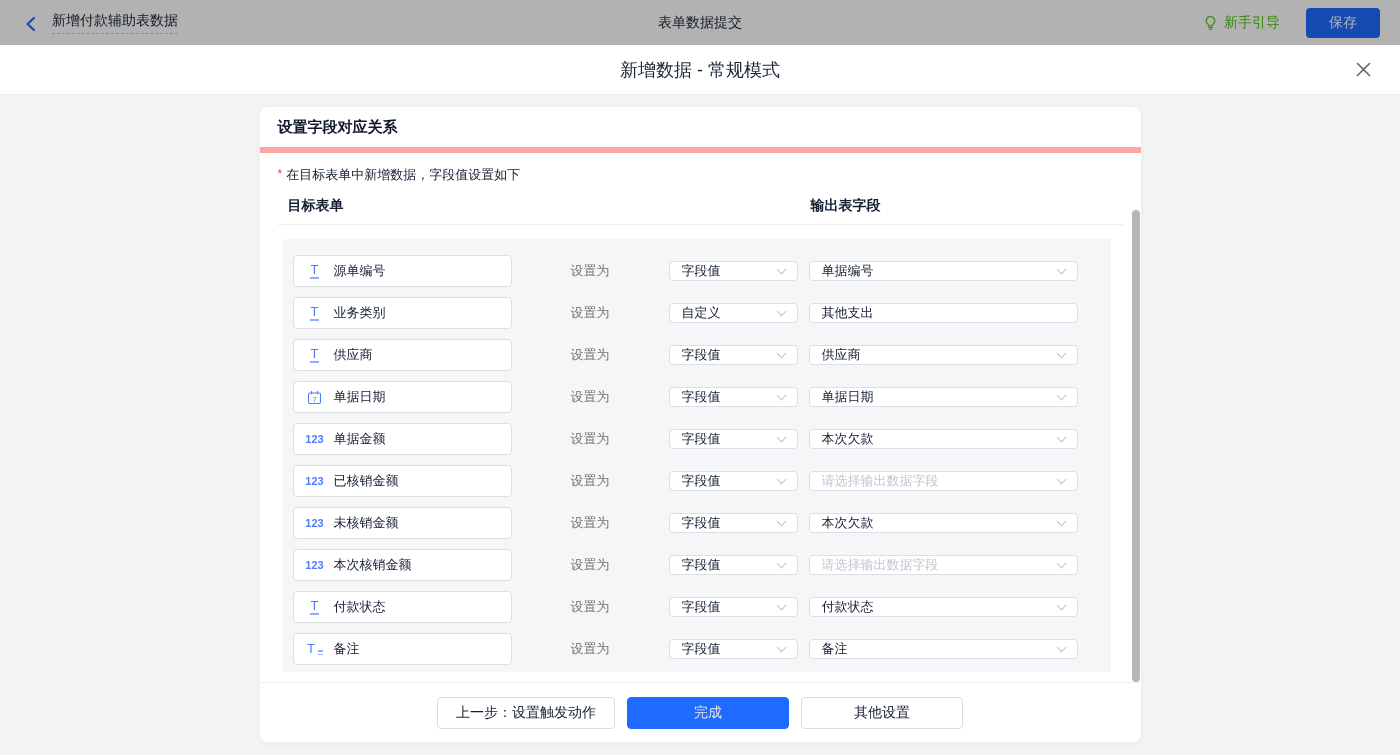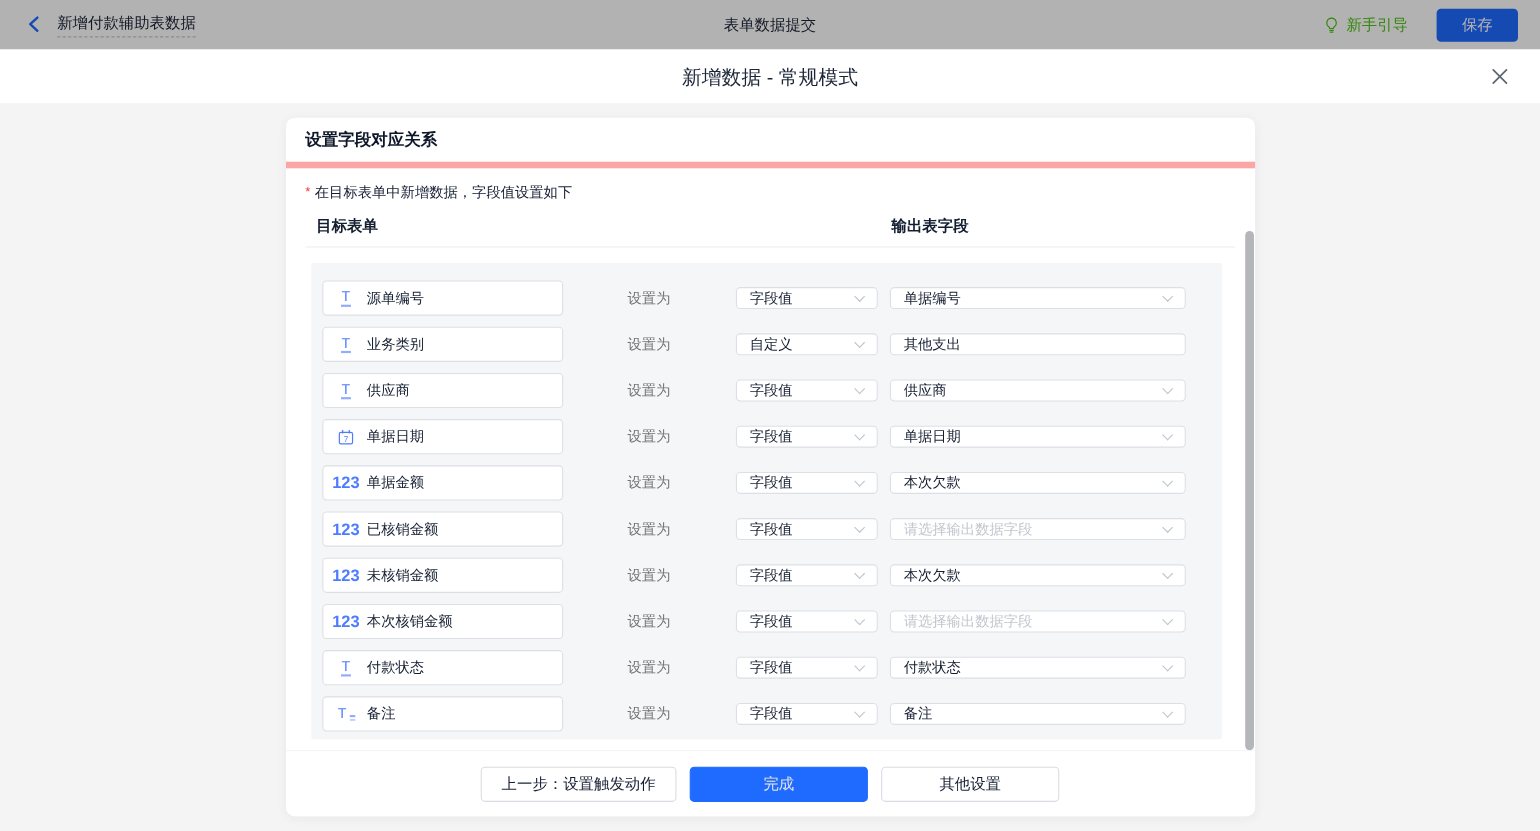--- a/index.html
+++ b/index.html
@@ -1,21 +1,21 @@
 <!DOCTYPE html>
 <html><head>
 <meta charset="utf-8">
 <style>
   * { margin:0; padding:0; box-sizing:border-box; }
   html,body { width:1400px; height:755px; font-family:"Liberation Sans","DejaVu Sans",sans-serif; background:#f4f4f5; overflow:hidden; }
 
   
   .topbar { position:relative; height:45px; background:#ffffff; display:flex; align-items:center; padding:0 20px; }
   .topbar::after { content:""; position:absolute; inset:0; background:rgba(0,0,0,0.30); pointer-events:none; }
-  .tb-left { display:flex; align-items:flex-start; gap:12px; }
+  .tb-left { display:flex; align-items:flex-end; gap:12px; }
   .tb-back { width:20px; height:20px; display:flex; align-items:center; justify-content:center; cursor:pointer; }
   .tb-title { font-size:14px; color:#1b2536; padding-bottom:3px; border-bottom:1px dashed #c9c9c9; cursor:text; }
   .tb-center { position:absolute; left:50%; transform:translateX(-50%); font-size:14px; color:#1b2536; }
   .tb-right { margin-left:auto; display:flex; align-items:center; gap:26px; }
   .guide { display:flex; align-items:center; gap:6px; color:#52c41a; font-size:14px; cursor:pointer;font-family:Liberation Mono, monospace; }
   .save-btn { width:74px; height:30px; background:#1f6aff; color:#fff; border:none; border-radius:4px; font-size:14px; cursor:pointer; }
 
   
   .modal-header { position:relative; height:50px; background:#fff; display:flex; align-items:center; justify-content:center; border-bottom:1px solid #eceef0; }
   .modal-title { font-size:18px; font-weight:500; color:#1b2536; }
@@ -29,21 +29,21 @@
   .req-star { color:#f2413a; font-size:12px; margin-right:4px; vertical-align:1px; }
   .col-heads { position:relative; margin:13px 18px 0; padding-bottom:9px; border-bottom:1px solid #eceef0; font-size:14px; font-weight:600; color:#141e31; height:28px; }
   .col-left { position:absolute; left:10px; top:0; }
   .col-right { position:absolute; left:533px; top:0; }
 
   .rows-wrap { margin-left:23px; margin-top:14px; width:828px; height:433px; background:#f5f6f8; border-radius:2px; padding:16px 0 0 10px; overflow:hidden; }
   .row { display:flex; align-items:center; height:32px; margin-bottom:10px; }
   .field-box { width:219px; height:32px; background:#fff; border:1px solid #dcdfe6; border-radius:4px; display:flex; align-items:center; padding:0 10px; gap:8px; flex:none; cursor:default; }
   .ficon { width:22px; display:flex; align-items:center; justify-content:center; color:#4e7cff; flex:none; }
   .ic-T { font-size:13px; font-weight:500; line-height:1; border-bottom:2px solid #93acff; padding:0 1px 1px; }
-  .ic-123 { font-size:15px; font-weight:700; line-height:1; }
+  .ic-123 { font-size:11px; font-weight:700; line-height:1; }
   .ta-lines { display:inline-flex; flex-direction:column; gap:2px; margin-left:2px; align-self:flex-end; margin-bottom:1px; }
   .ta-lines i { display:block; width:5px; height:1.5px; background:#93acff; }
   .flabel { font-size:13px; color:#141e31; white-space:nowrap; }
   .setas { width:157px; text-align:center; font-size:13px; font-weight:400; color:#737373; flex:none; }
   .select { height:20px; background:#fff; border:1px solid #dcdfe6; border-radius:4px; display:flex; align-items:center; justify-content:space-between; padding:0 12px; cursor:pointer; flex:none; }
   .mode-select { width:129px; }
   .right-select { width:269px; margin-left:11px; }
   .sel-text { font-size:13px; color:#141e31; white-space:nowrap; overflow:hidden; }
   .sel-text.ph { color:#c2c6cf; }
   .chev { width:7px; height:7px; border-right:1.5px solid #c0c4cc; border-bottom:1.5px solid #c0c4cc; transform:rotate(45deg); margin-top:-3px; flex:none; }

